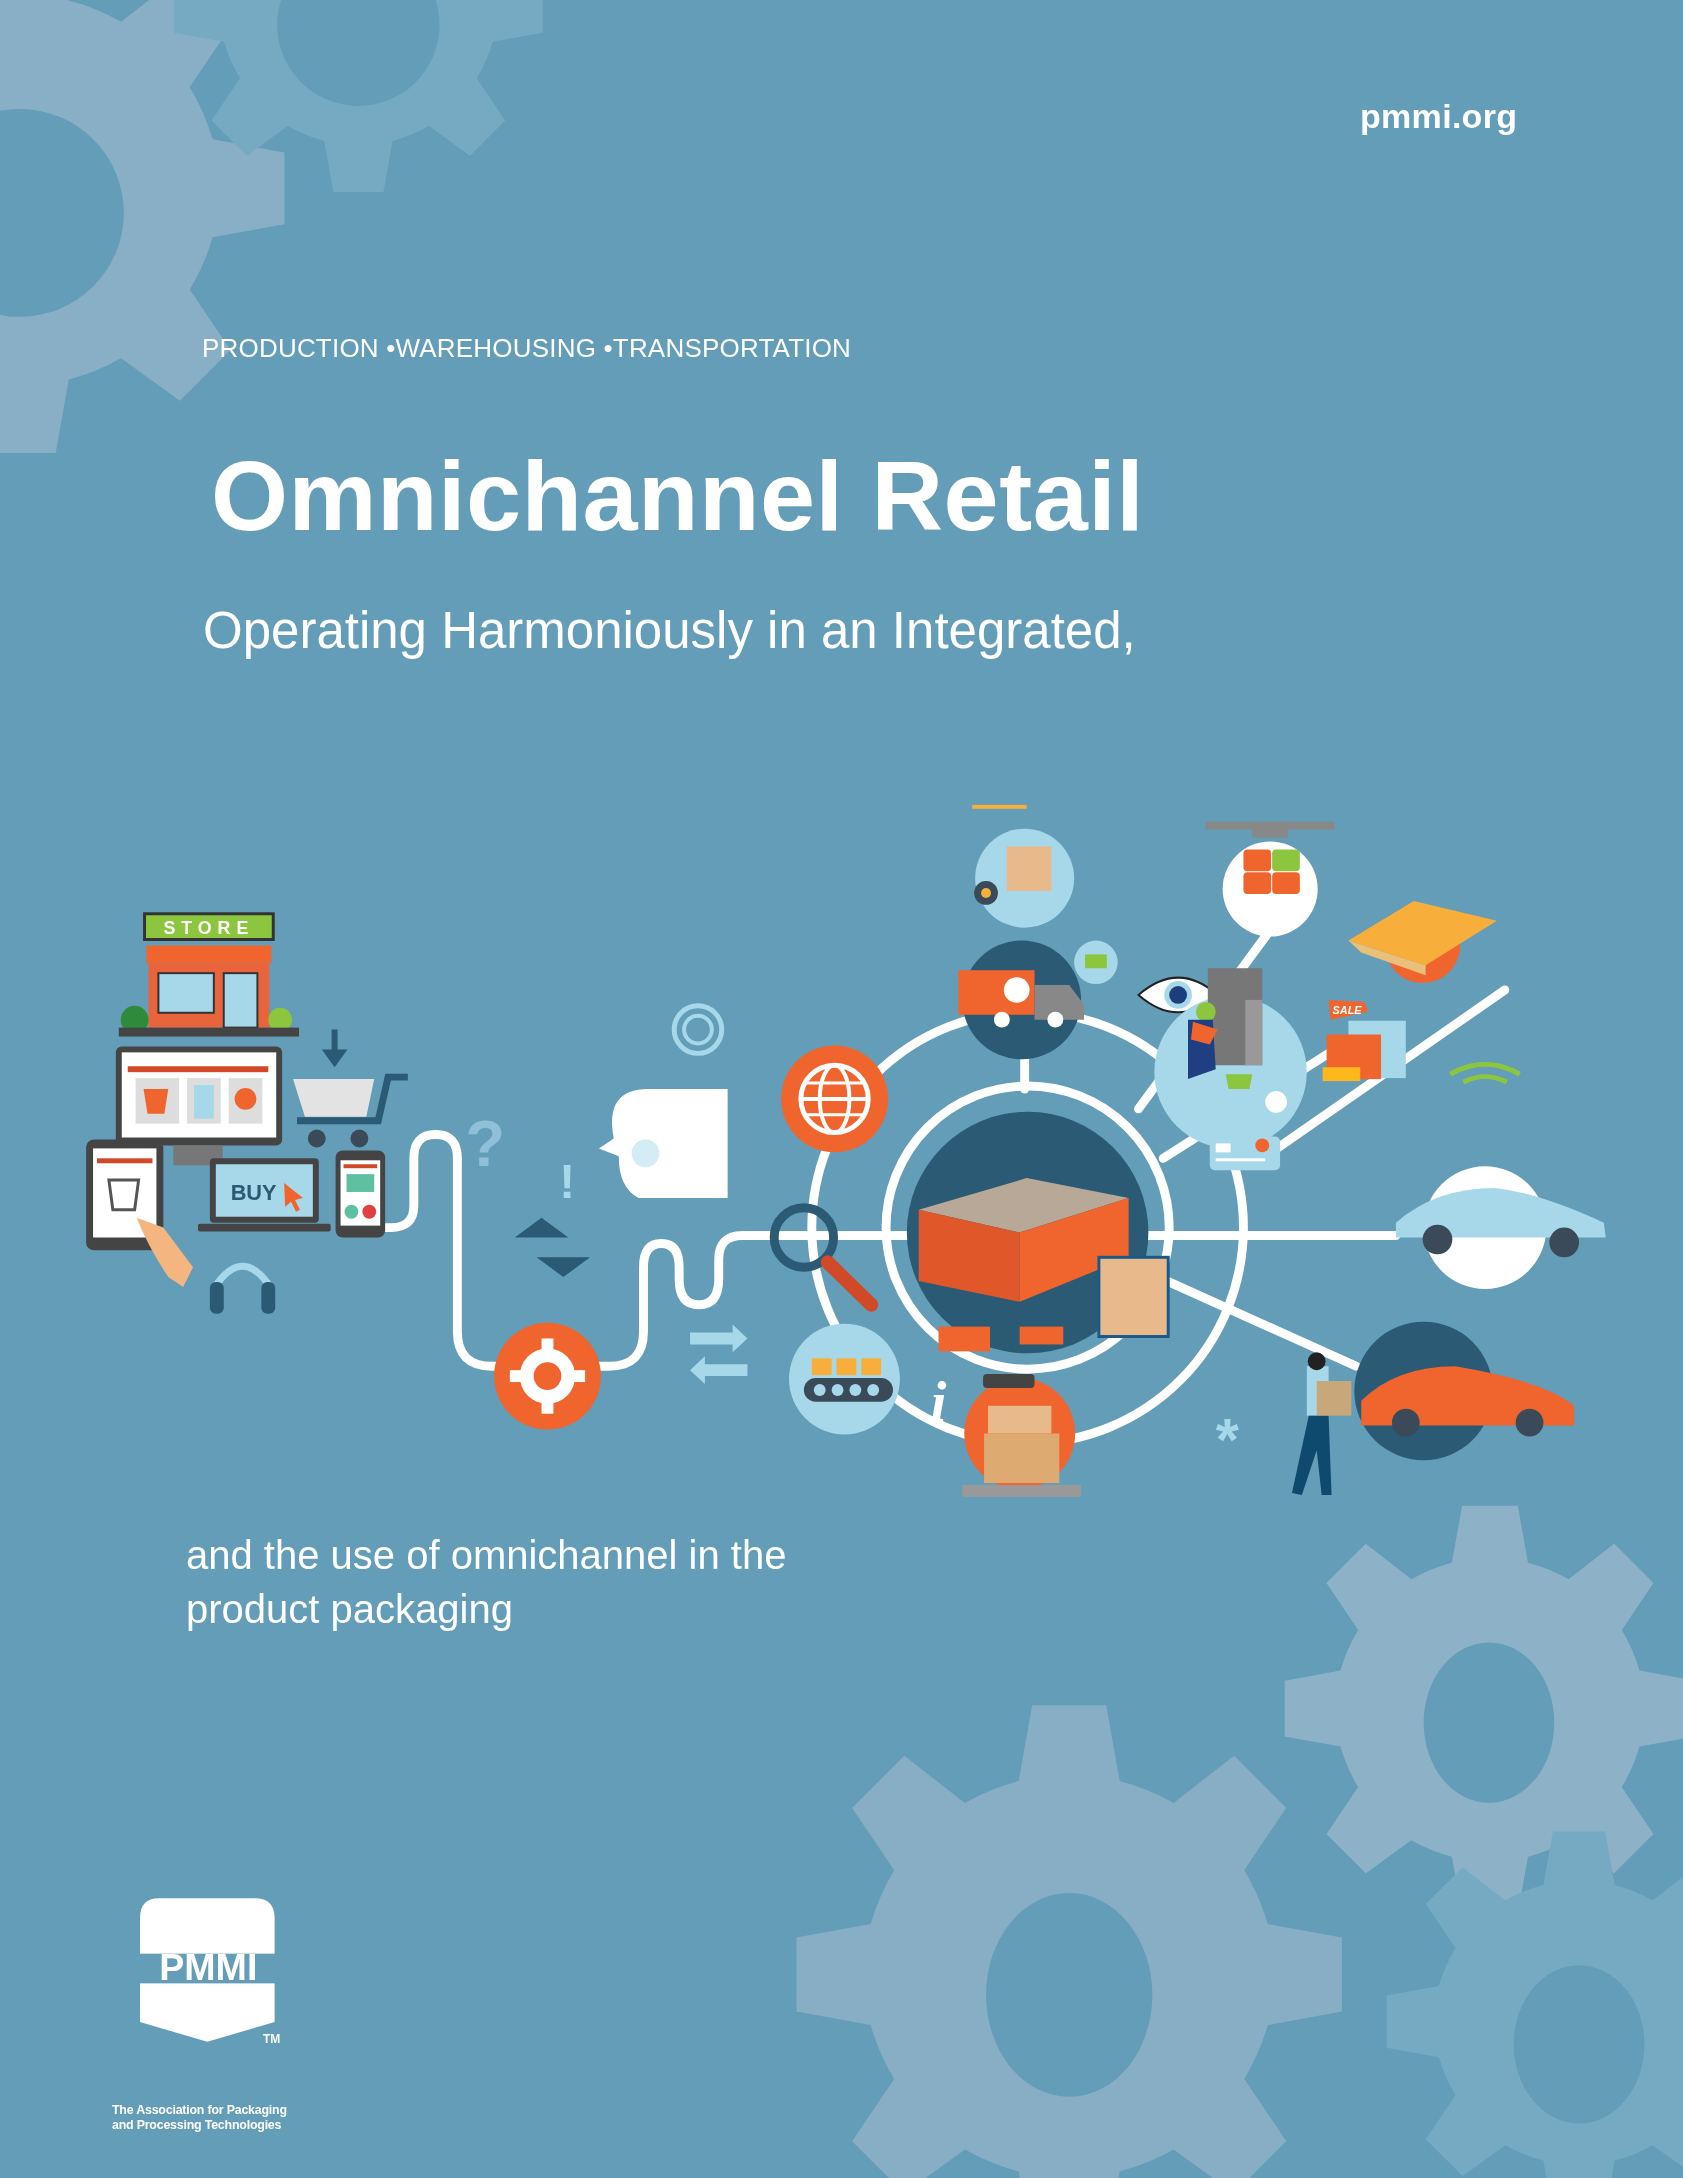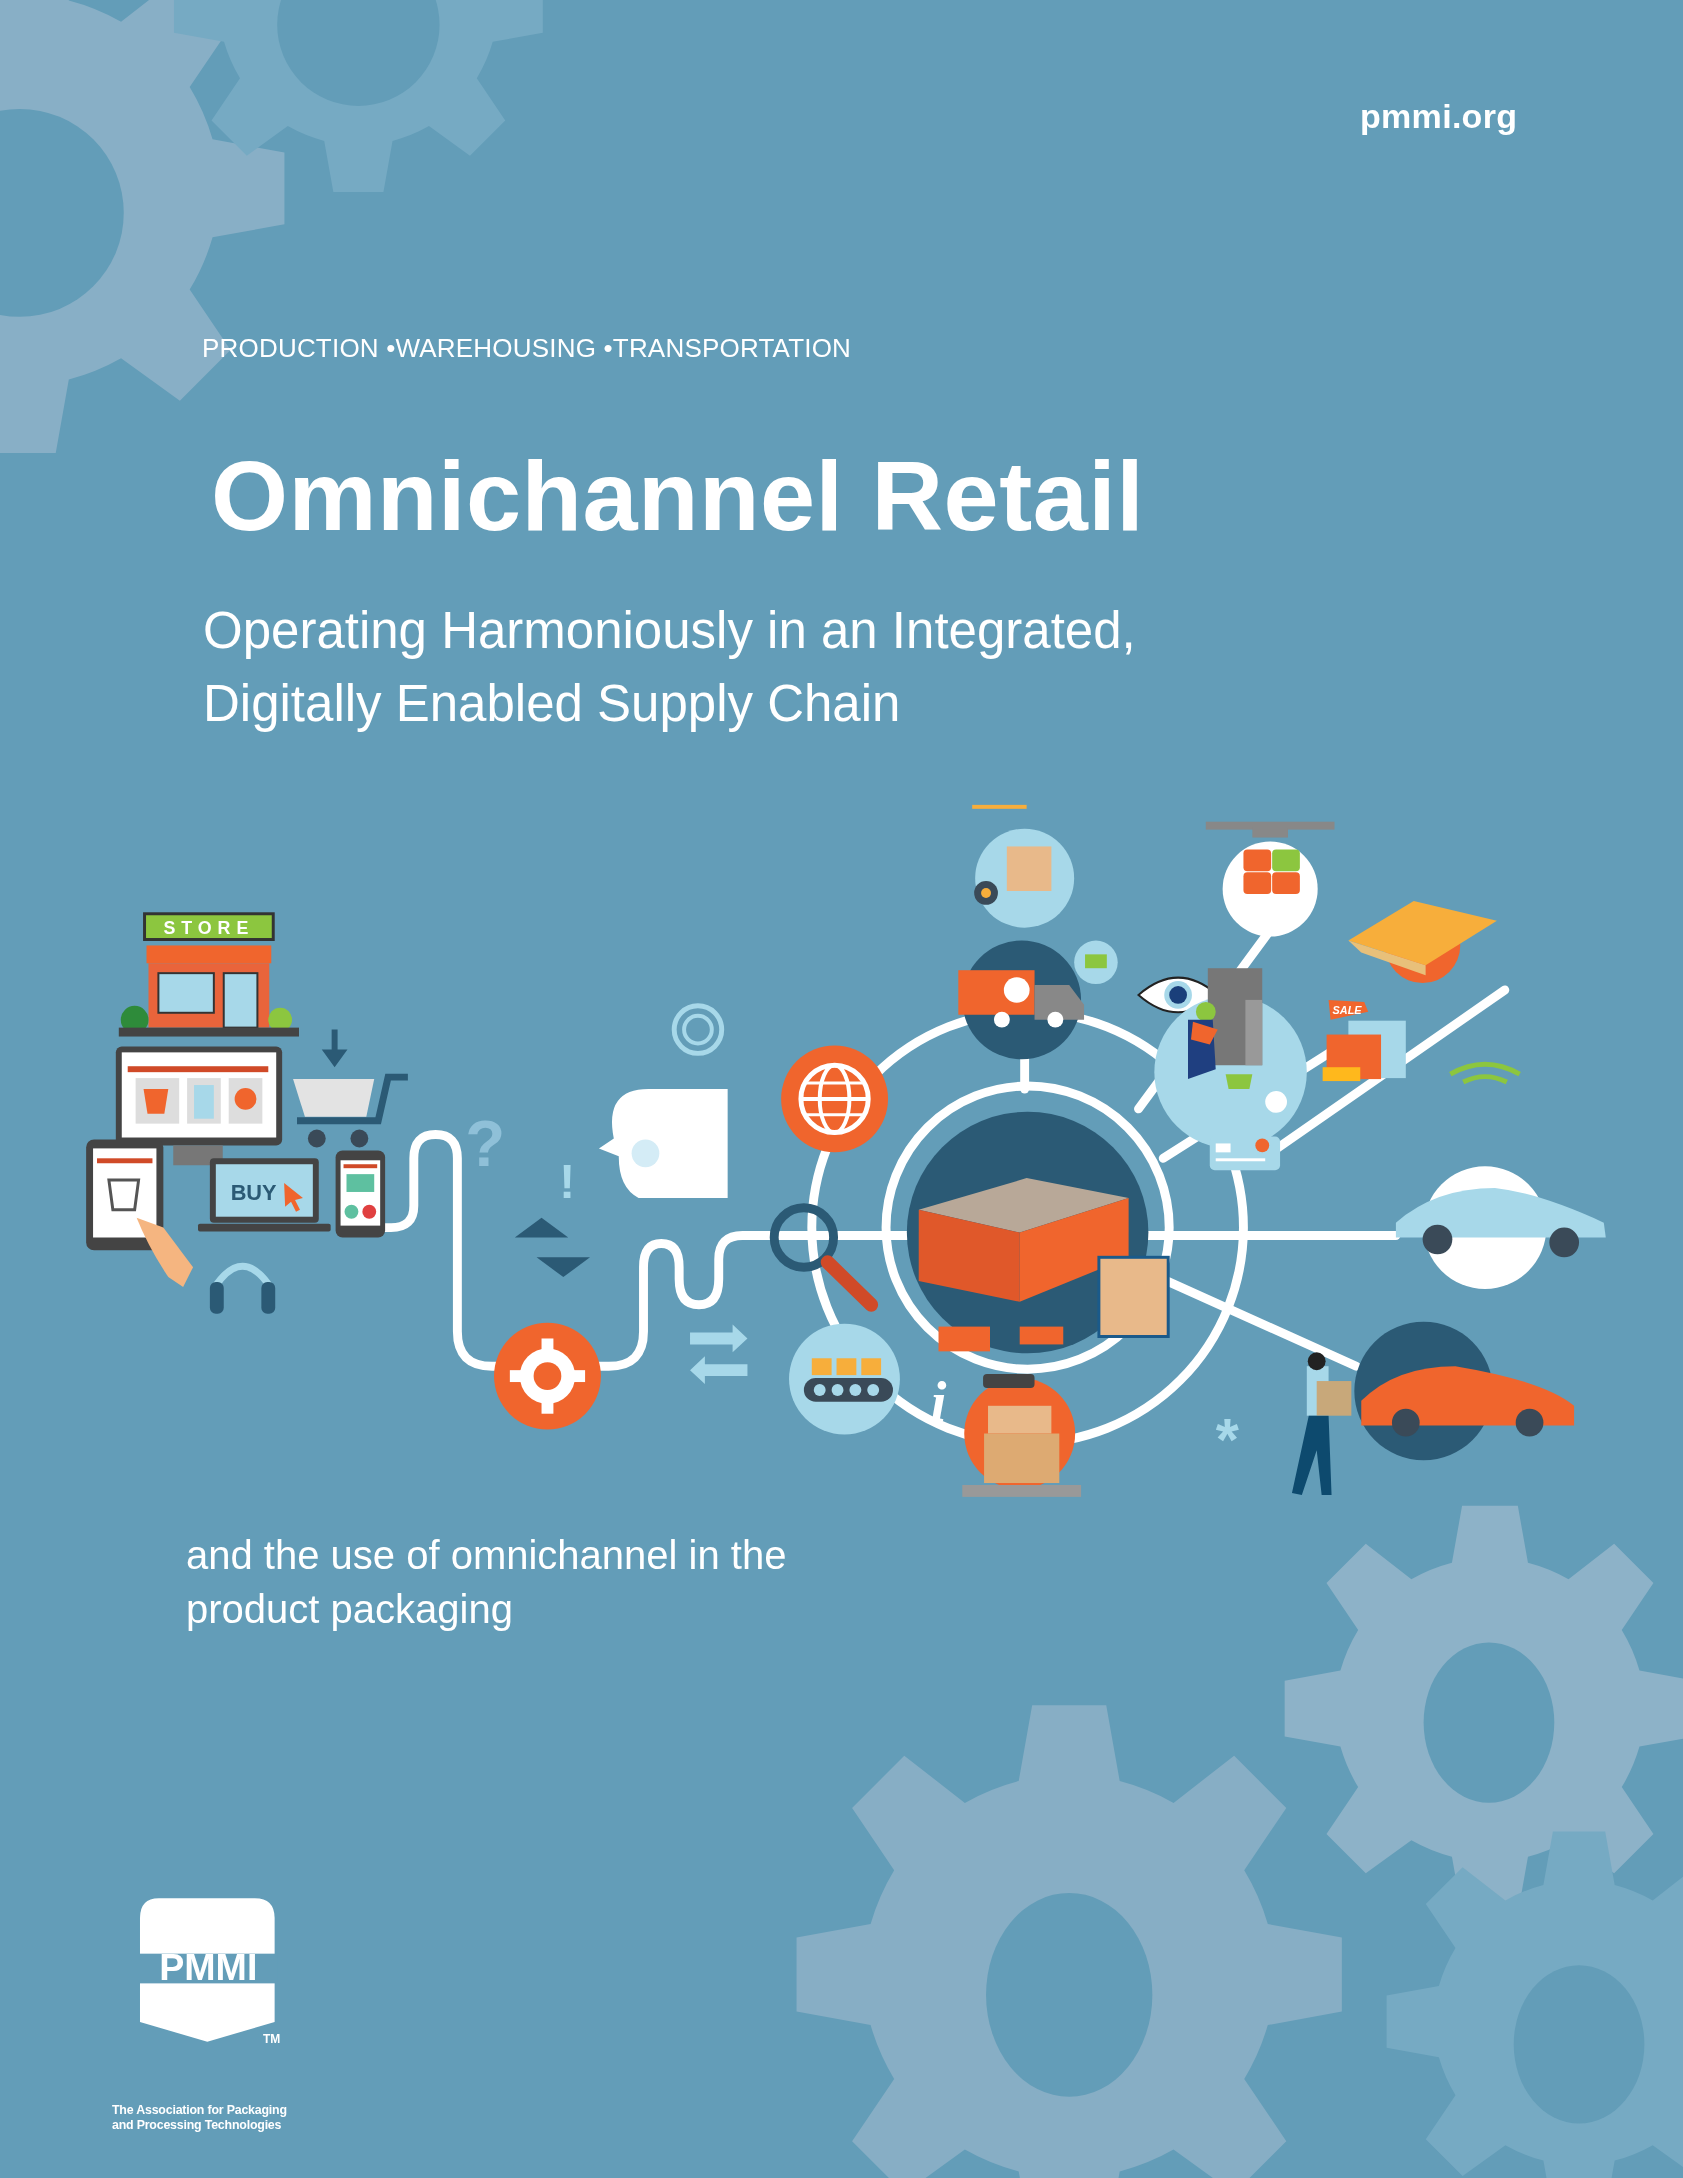--- a/index.html
+++ b/index.html
@@ -58,21 +58,20 @@
     <use href="#gear12"></use>
   </g>
   <ellipse cx="1595" cy="2065" rx="66" ry="80" fill="#639db8"></ellipse>
 </svg>
 
 <div class="abs site-url">pmmi.org</div>
 <div class="abs kicker">PRODUCTION •WAREHOUSING •TRANSPORTATION</div>
 <div class="abs title">Omnichannel Retail</div>
 <div class="abs subtitle">
   <div>Operating Harmoniously in an Integrated,</div>
-  <div>Digitally Enabled Supply Chain</div>
 </div>
 
 <svg class="illus" viewBox="0 0 1700 2200">
 
   <g fill="none" stroke="#ffffff" stroke-width="9" stroke-linecap="round">
     <path d="M368,1240 L395,1240 Q418,1240 418,1218 L418,1170 Q418,1146 440,1146 Q462,1146 462,1170 L462,1345 Q462,1380 497,1380 L505,1380"></path>
     <path d="M600,1380 L615,1380 Q650,1380 650,1345 L650,1280 Q650,1256 668,1256 Q686,1256 686,1280 L686,1292 Q686,1318 706,1318 Q726,1318 726,1292 L726,1272 Q726,1248 750,1248 L1410,1248"></path>
     <circle cx="1038" cy="1240" r="218"></circle>
     <circle cx="1038" cy="1240" r="143"></circle>
     <line x1="1035" y1="1030" x2="1035" y2="1100"></line>

